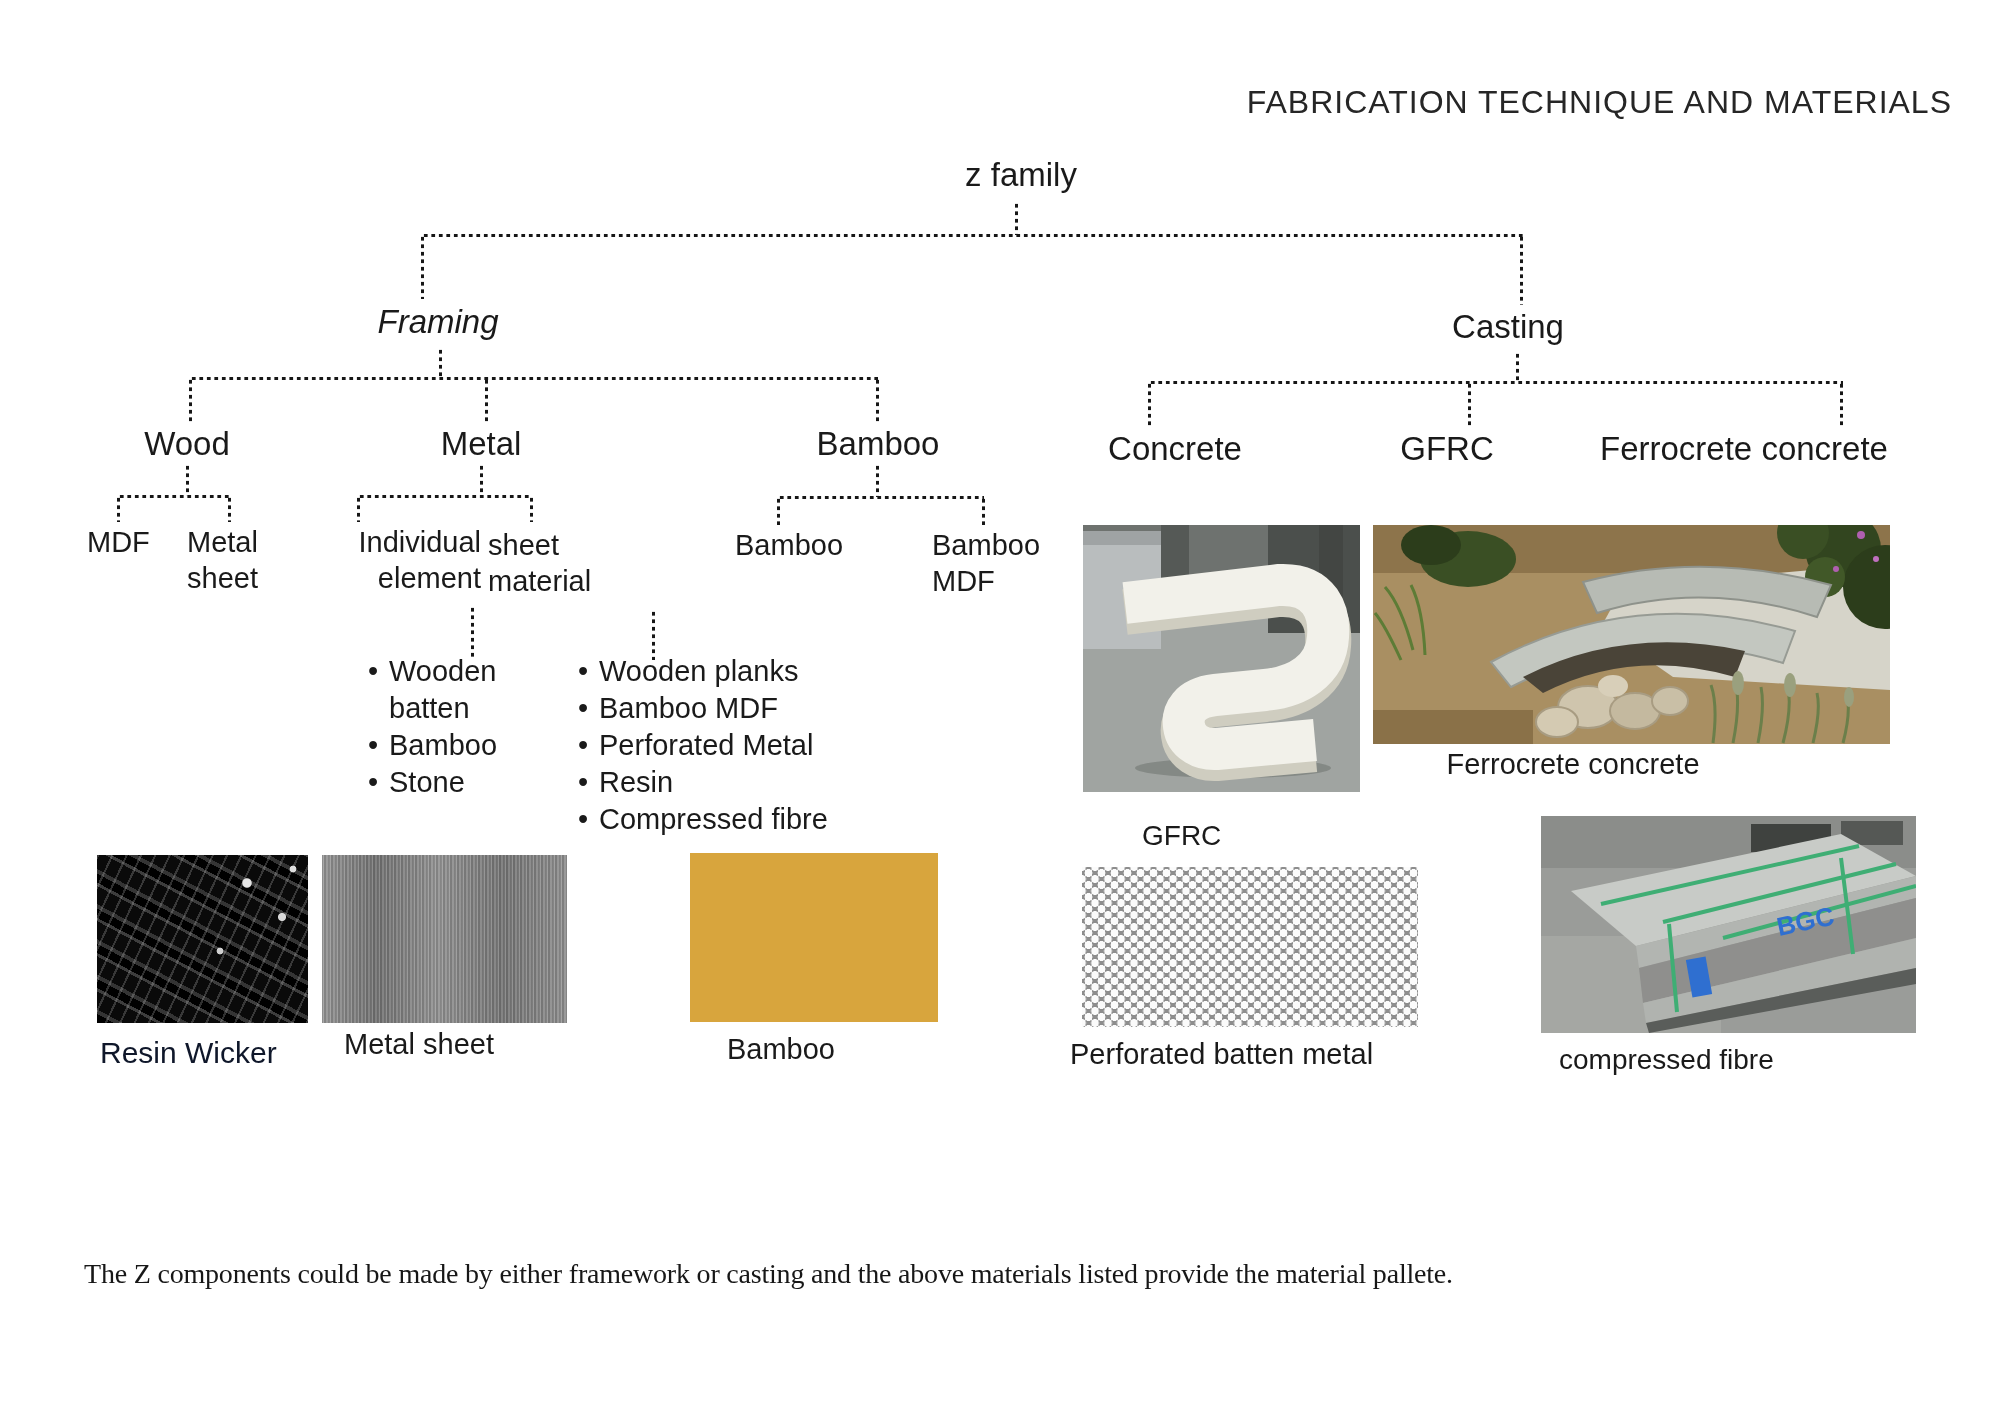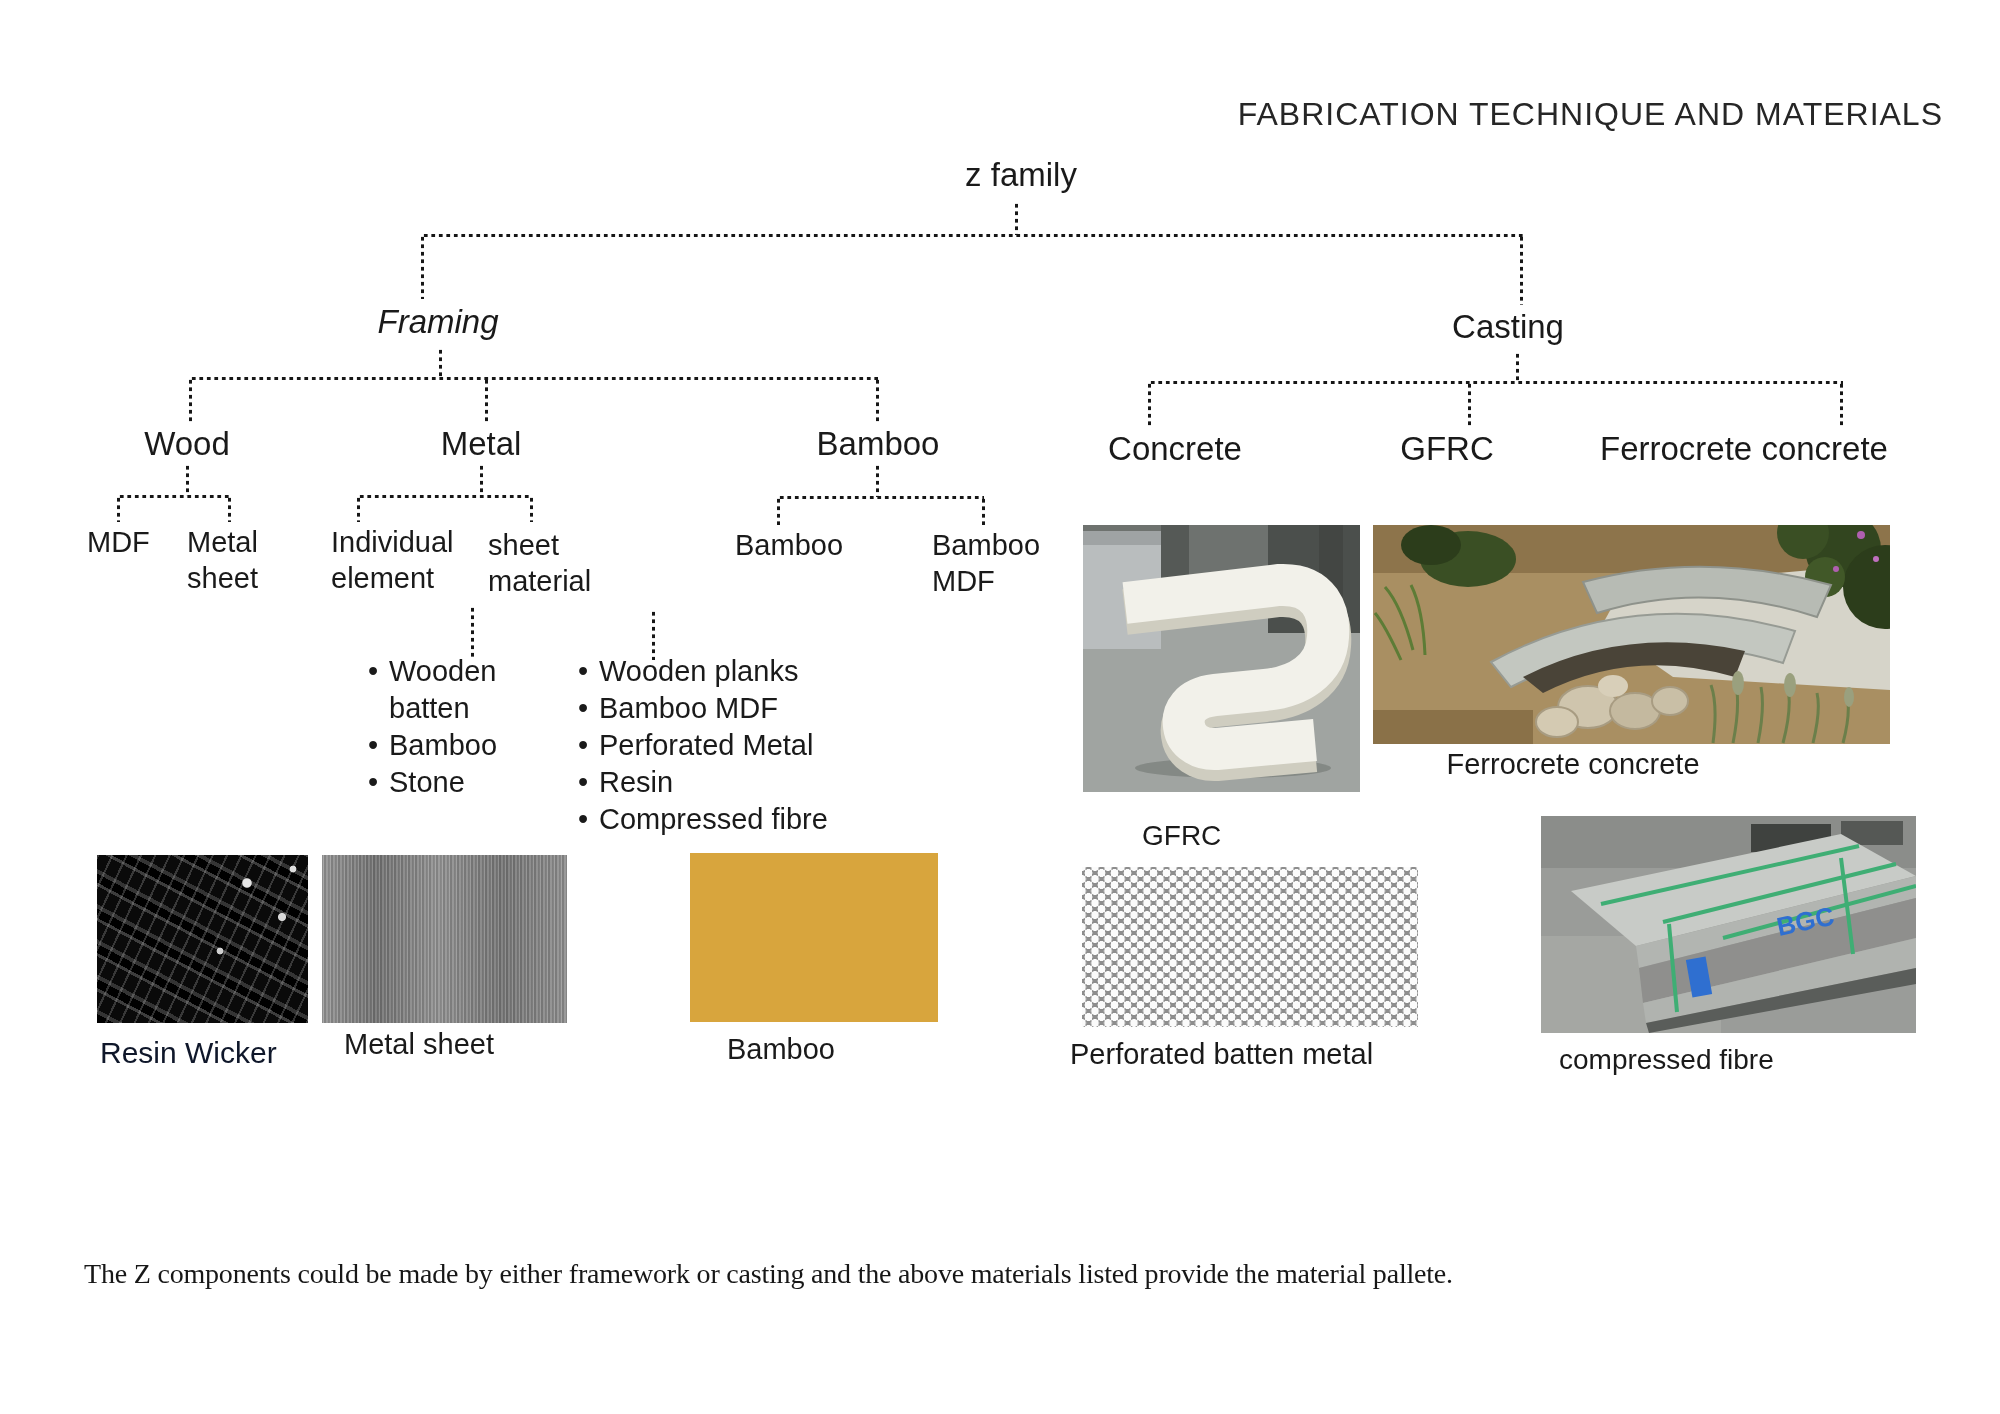--- a/index.html
+++ b/index.html
@@ -45,21 +45,21 @@
   .tex-perf{background-color:#8d8d8d;background-image:
      radial-gradient(circle 4.1px at 6.5px 6px,#fbfbfb 95%,rgba(0,0,0,0)),
      radial-gradient(circle 4.1px at 6.5px 6px,#fbfbfb 95%,rgba(0,0,0,0));
      background-size:13px 12px,13px 12px;background-position:0 0,6.5px 6px;}
 </style>
 </head>
 <body>
 
 <div id="canvas">
 
-  <div class="title" style="right:57px;top:84px;margin-top:12px;">FABRICATION TECHNIQUE AND MATERIALS</div>
+  <div class="title" style="right:48px;top:84px;">FABRICATION TECHNIQUE AND MATERIALS</div>
 
   <div class="node" style="left:921px;top:156px;width:200px;">z family</div>
 
   <div class="vline" style="left:1014px;top:202px;height:33px;"></div>
   <div class="hline" style="left:422px;top:233px;width:1102px;"></div>
   <div class="vline" style="left:420px;top:235px;height:64px;"></div>
   <div class="vline" style="left:1519px;top:235px;height:70px;"></div>
 
   <div class="node" style="left:338px;top:303px;width:200px;font-style:italic;">Framing</div>
   <div class="node" style="left:1408px;top:308px;width:200px;">Casting</div>
@@ -93,21 +93,21 @@
   <div class="vline" style="left:356px;top:496px;height:26px;"></div>
   <div class="vline" style="left:529px;top:496px;height:26px;"></div>
 
   <div class="vline" style="left:875px;top:464px;height:33px;"></div>
   <div class="hline" style="left:778px;top:495px;width:206px;"></div>
   <div class="vline" style="left:776px;top:497px;height:28px;"></div>
   <div class="vline" style="left:981px;top:497px;height:28px;"></div>
 
   <div class="node3" style="left:87px;top:524px;width:120px;">MDF</div>
   <div class="node3" style="left:187px;top:524px;width:110px;">Metal sheet</div>
-  <div class="node3" style="left:331px;top:524px;width:150px;">Individual element</div>
+  <div class="node3" style="left:331px;top:524px;width:150px;text-align:right;">Individual element</div>
   <div class="node3" style="left:488px;top:527px;width:110px;">sheet material</div>
   <div class="node3" style="left:735px;top:527px;width:160px;">Bamboo</div>
   <div class="node3" style="left:932px;top:527px;width:140px;">Bamboo MDF</div>
 
   <div class="vline" style="left:470px;top:606px;height:52px;"></div>
   <div class="vline" style="left:651px;top:610px;height:50px;"></div>
 
   <ul class="blist" style="left:368px;top:653px;width:178px;">
     <li>Wooden batten</li>
     <li>Bamboo</li>

